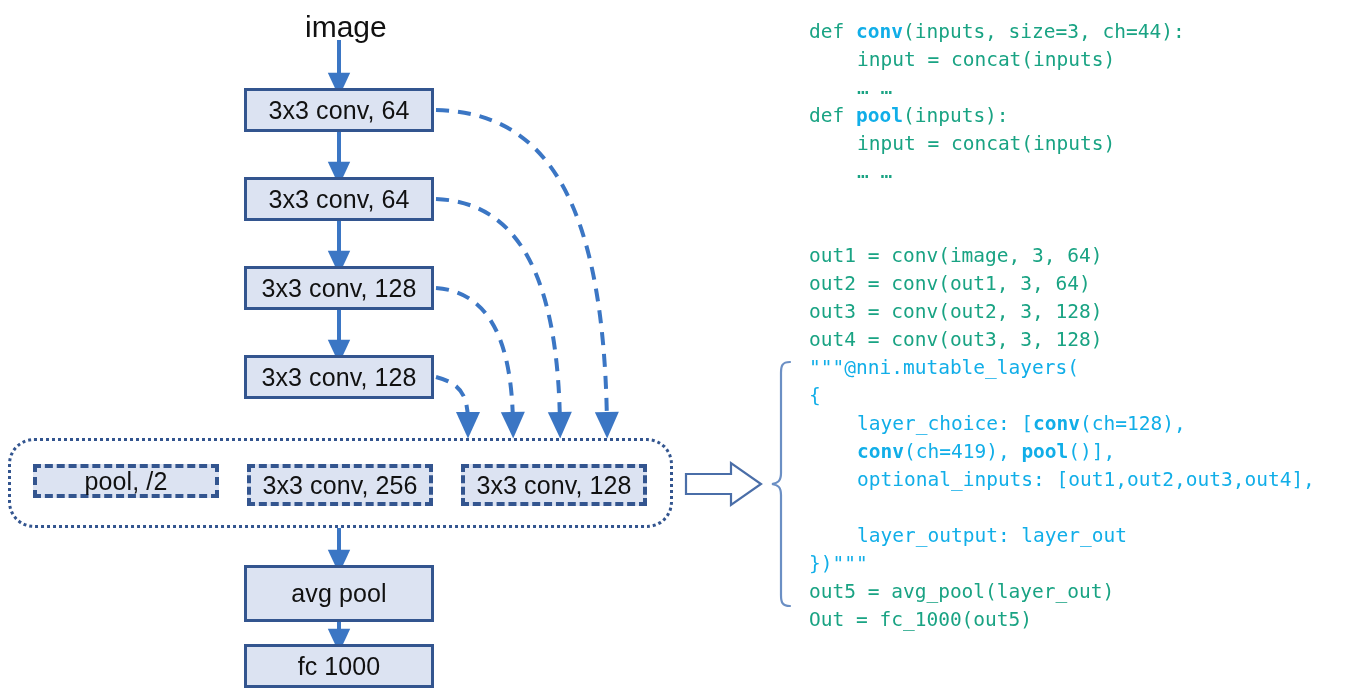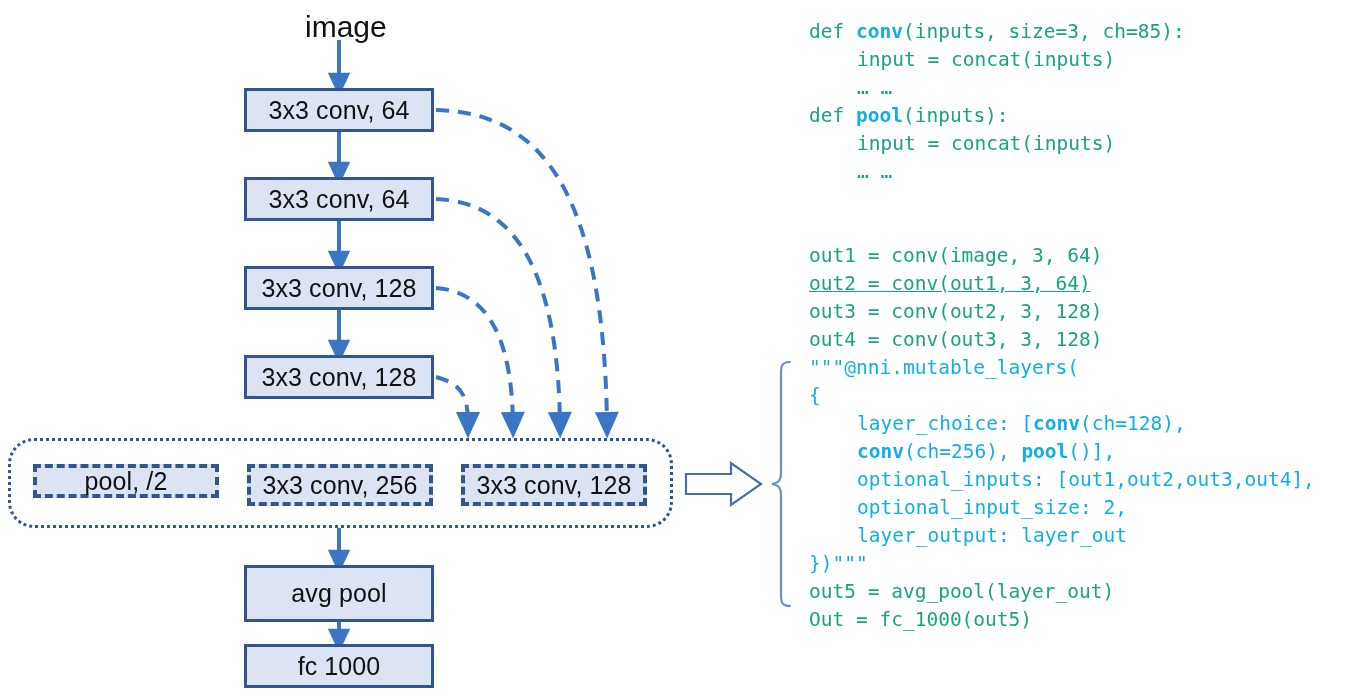--- a/index.html
+++ b/index.html
@@ -141,33 +141,32 @@
 
   <div class="node dashed" id="node-choice-1" style="left: 33px; top: 464px; width: 186px; height: 34px;">pool, /2</div>
   <div class="node dashed" id="node-choice-2" style="left: 247px; top: 464px; width: 186px; height: 42px;">3x3 conv, 256</div>
   <div class="node dashed" id="node-choice-3" style="left: 461px; top: 464px; width: 186px; height: 42px;">3x3 conv, 128</div>
 
   <div class="node" id="node-tail-1" style="left: 244px; top: 565px; width: 190px; height: 57px;">avg pool</div>
   <div class="node" id="node-tail-2" style="left: 244px; top: 644px; width: 190px; height: 44px;">fc 1000</div>
 </div>
 
 <div id="code-panel">
-    <div class="code-line" style="top: 0px; padding-left: 0px;"><span>def </span><span class="kw">conv</span><span>(inputs, size=3, ch=85):</span></div>
+    <div class="code-line" style="top: 0px; padding-left: 0px;"><span>def </span><span class="kw">conv</span><span>(inputs, size=3, ch=44):</span></div>
     <div class="code-line" style="top: 28px; padding-left: 48px;"><span>input = concat(inputs)</span></div>
     <div class="code-line" style="top: 56px; padding-left: 48px;"><span>… …</span></div>
     <div class="code-line" style="top: 84px; padding-left: 0px;"><span>def </span><span class="kw">pool</span><span>(inputs):</span></div>
     <div class="code-line" style="top: 112px; padding-left: 48px;"><span>input = concat(inputs)</span></div>
     <div class="code-line" style="top: 140px; padding-left: 48px;"><span>… …</span></div>
     <div class="code-line" style="top: 224px; padding-left: 0px;"><span>out1 = conv(image, 3, 64)</span></div>
-    <div class="code-line" style="top: 252px; padding-left: 0px; text-decoration: underline;"><span>out2 = conv(out1, 3, 64)</span></div>
+    <div class="code-line" style="top: 252px; padding-left: 0px;"><span>out2 = conv(out1, 3, 64)</span></div>
     <div class="code-line" style="top: 280px; padding-left: 0px;"><span>out3 = conv(out2, 3, 128)</span></div>
     <div class="code-line" style="top: 308px; padding-left: 0px;"><span>out4 = conv(out3, 3, 128)</span></div>
     <div class="code-line cyan" style="top: 336px; padding-left: 0px;"><span>"""@nni.mutable_layers(</span></div>
     <div class="code-line cyan" style="top: 364px; padding-left: 0px;"><span>{</span></div>
     <div class="code-line cyan" style="top: 392px; padding-left: 48px;"><span>layer_choice: [</span><span class="bold">conv</span><span>(ch=128),</span></div>
-    <div class="code-line cyan" style="top: 420px; padding-left: 48px;"><span class="bold">conv</span><span>(ch=256), </span><span class="bold">pool</span><span>()],</span></div>
+    <div class="code-line cyan" style="top: 420px; padding-left: 48px;"><span class="bold">conv</span><span>(ch=419), </span><span class="bold">pool</span><span>()],</span></div>
     <div class="code-line cyan" style="top: 448px; padding-left: 48px;"><span>optional_inputs: [out1,out2,out3,out4],</span></div>
-    <div class="code-line cyan" style="top: 476px; padding-left: 48px;"><span>optional_input_size: 2,</span></div>
     <div class="code-line cyan" style="top: 504px; padding-left: 48px;"><span>layer_output: layer_out</span></div>
     <div class="code-line cyan" style="top: 532px; padding-left: 0px;"><span>})"""</span></div>
     <div class="code-line" style="top: 560px; padding-left: 0px;"><span>out5 = avg_pool(layer_out)</span></div>
     <div class="code-line" style="top: 588px; padding-left: 0px;"><span>Out = fc_1000(out5)</span></div>
   </div>
 
 </body></html>

